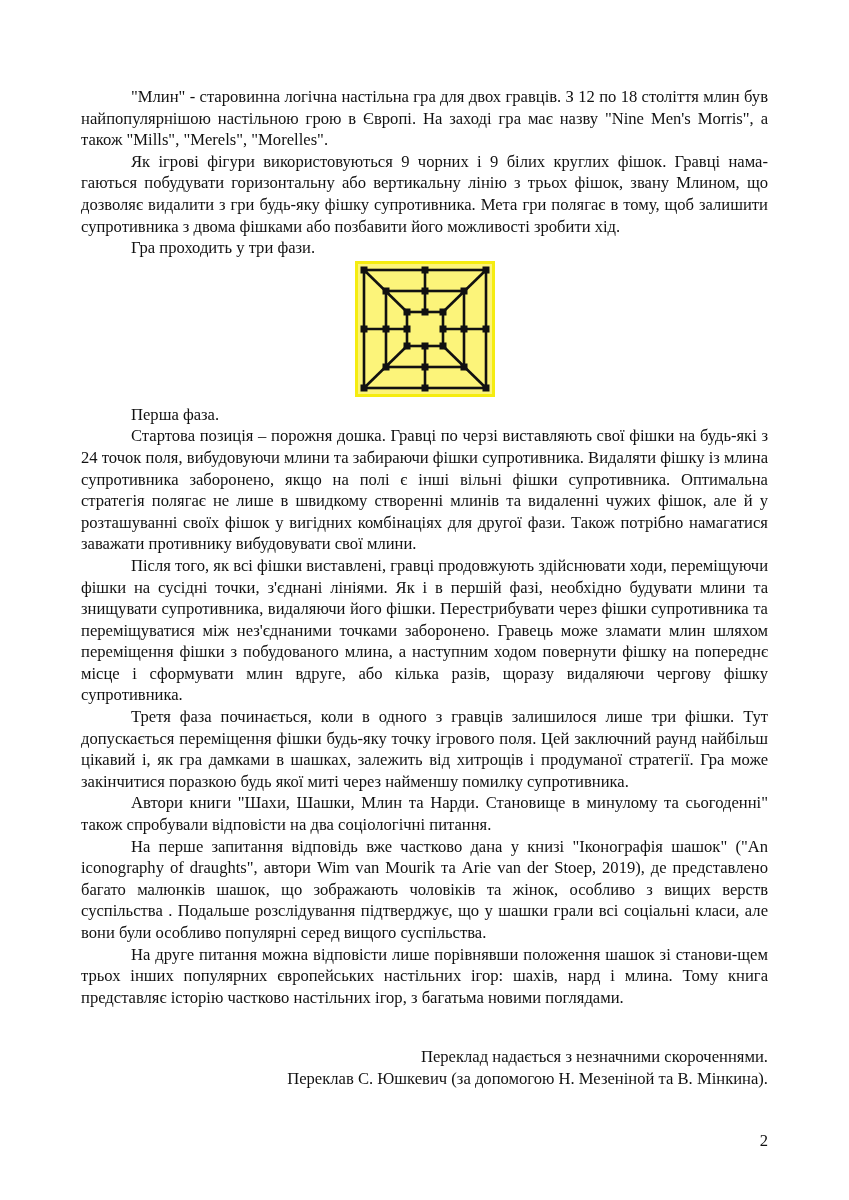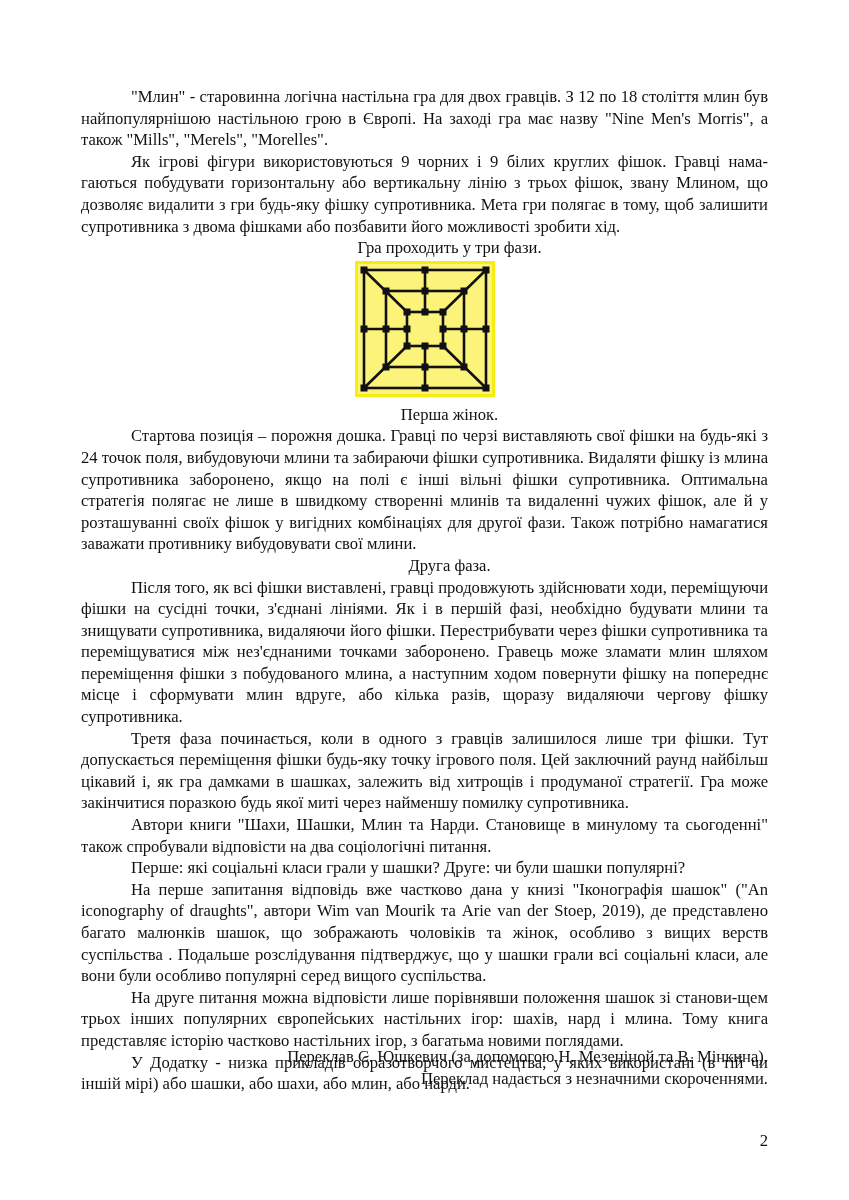--- a/index.html
+++ b/index.html
@@ -5,21 +5,21 @@
   html, body { margin: 0; padding: 0; background: #ffffff; }
   body { width: 849px; height: 1200px; position: relative; overflow: hidden; }
   .page {
     position: absolute; left: 0; top: 0; width: 849px; height: 1200px;
     background: #ffffff; color: #111111;
     font-family: "Liberation Serif", "DejaVu Serif", serif;
     font-size: 16.6px; line-height: 21.6px;
   }
   .content { position: absolute; left: 81px; top: 86px; width: 687px; }
   .p { margin: 0; text-align: justify; text-indent: 50px; }
-  .p.heading { text-indent: 50px; text-align: center; }
+  .p.heading { text-indent: 50px; text-align: left; }
   .figure-wrap { height: 145px; position: relative; }
   .board {
     position: absolute; left: 274px; top: 2px; width: 140px; height: 136px;
     background: #fcf47a; border: 3px solid #f5ec10; box-sizing: border-box;
   }
   .board svg { position: absolute; left: 0; top: 0; width: 100%; height: 100%; }
   .sign { position: absolute; right: 81px; top: 1046px; text-align: right; width: 600px; }
   .sign div { margin: 0; }
   .page-number { position: absolute; right: 81px; top: 1130px; }
 </style>
@@ -71,32 +71,29 @@
             <rect x="45.5" y="61.5" width="7" height="7"></rect>
             <rect x="81.5" y="61.5" width="7" height="7"></rect>
             <rect x="45.5" y="78.5" width="7" height="7"></rect>
             <rect x="63.5" y="78.5" width="7" height="7"></rect>
             <rect x="81.5" y="78.5" width="7" height="7"></rect>
           </g>
         </svg>
       </div>
     </div>
 
-    <p class="p heading">Перша жінок.</p>
+    <p class="p heading">Перша фаза.</p>
     <p class="p">Стартова позиція – порожня дошка. Гравці по черзі виставляють свої фішки на будь-які з 24 точок поля, вибудовуючи млини та забираючи фішки супротивника. Видаляти фішку із млина супротивника заборонено, якщо на полі є інші вільні фішки супротивника. Оптимальна стратегія полягає не лише в швидкому створенні млинів та видаленні чужих фішок, але й у розташуванні своїх фішок у вигідних комбінаціях для другої фази. Також потрібно намагатися заважати противнику вибудовувати свої млини.</p>
-    <p class="p heading">Друга фаза.</p>
     <p class="p">Після того, як всі фішки виставлені, гравці продовжують здійснювати ходи, переміщуючи фішки на сусідні точки, з'єднані лініями. Як і в першій фазі, необхідно будувати млини та знищувати супротивника, видаляючи його фішки. Перестрибувати через фішки супротивника та переміщуватися між нез'єднаними точками заборонено. Гравець може зламати млин шляхом переміщення фішки з побудованого млина, а наступним ходом повернути фішку на попереднє місце і сформувати млин вдруге, або кілька разів, щоразу видаляючи чергову фішку супротивника.</p>
     <p class="p">Третя фаза починається, коли в одного з гравців залишилося лише три фішки. Тут допускається переміщення фішки будь-яку точку ігрового поля. Цей заключний раунд найбільш цікавий і, як гра дамками в шашках, залежить від хитрощів і продуманої стратегії. Гра може закінчитися поразкою будь якої миті через найменшу помилку супротивника.</p>
 
     <p class="p">Автори книги "Шахи, Шашки, Млин та Нарди. Становище в минулому та сьогоденні" також спробували відповісти на два соціологічні питання.</p>
-    <p class="p">Перше: які соціальні класи грали у шашки? Друге: чи були шашки популярні?</p>
     <p class="p">На перше запитання відповідь вже частково дана у книзі "Іконографія шашок" ("An iconography of draughts", автори Wim van Mourik та Arie van der Stoep, 2019), де представлено багато малюнків шашок, що зображають чоловіків та жінок, особливо з вищих верств суспільства . Подальше розслідування підтверджує, що у шашки грали всі соціальні класи, але вони були особливо популярні серед вищого суспільства.</p>
     <p class="p">На друге питання можна відповісти лише порівнявши положення шашок зі станови-щем трьох інших популярних європейських настільних ігор: шахів, нард і млина. Тому книга представляє історію частково настільних ігор, з багатьма новими поглядами.</p>
-    <p class="p">У Додатку - низка прикладів образотворчого мистецтва, у яких використані (в тій чи іншій мірі) або шашки, або шахи, або млин, або нарди.</p>
   </div>
 
   <div class="sign">
+    <div>Переклад надається з незначними скороченнями.</div>
     <div>Переклав С. Юшкевич (за допомогою Н. Мезеніной та В. Мінкина).</div>
-    <div>Переклад надається з незначними скороченнями.</div>
   </div>
 
   <div class="page-number">2</div>
 </div>
 
 </body></html>

